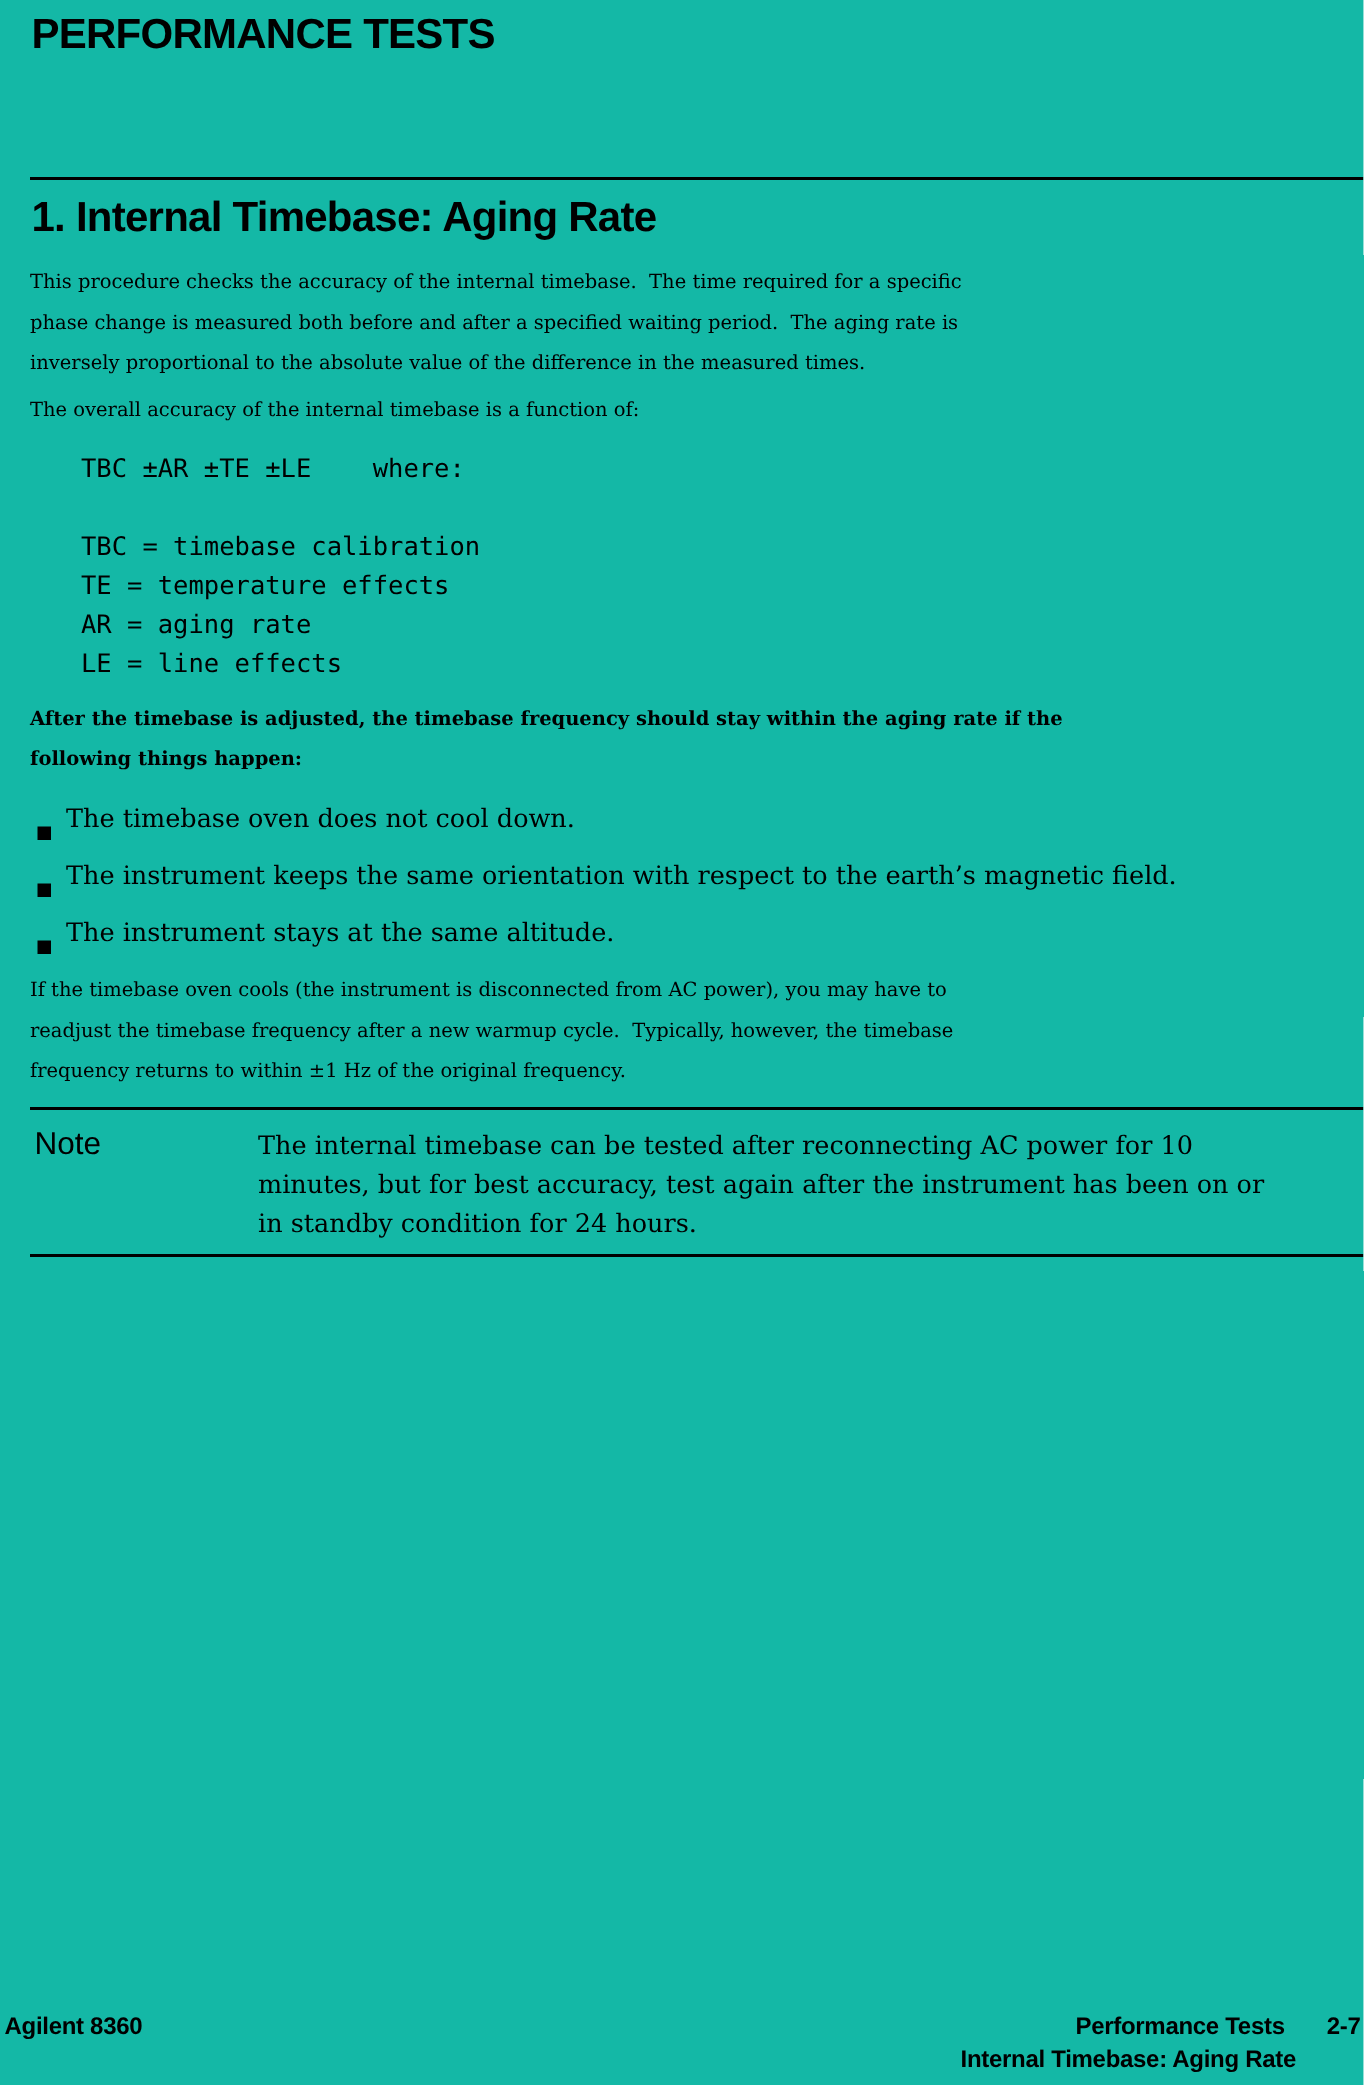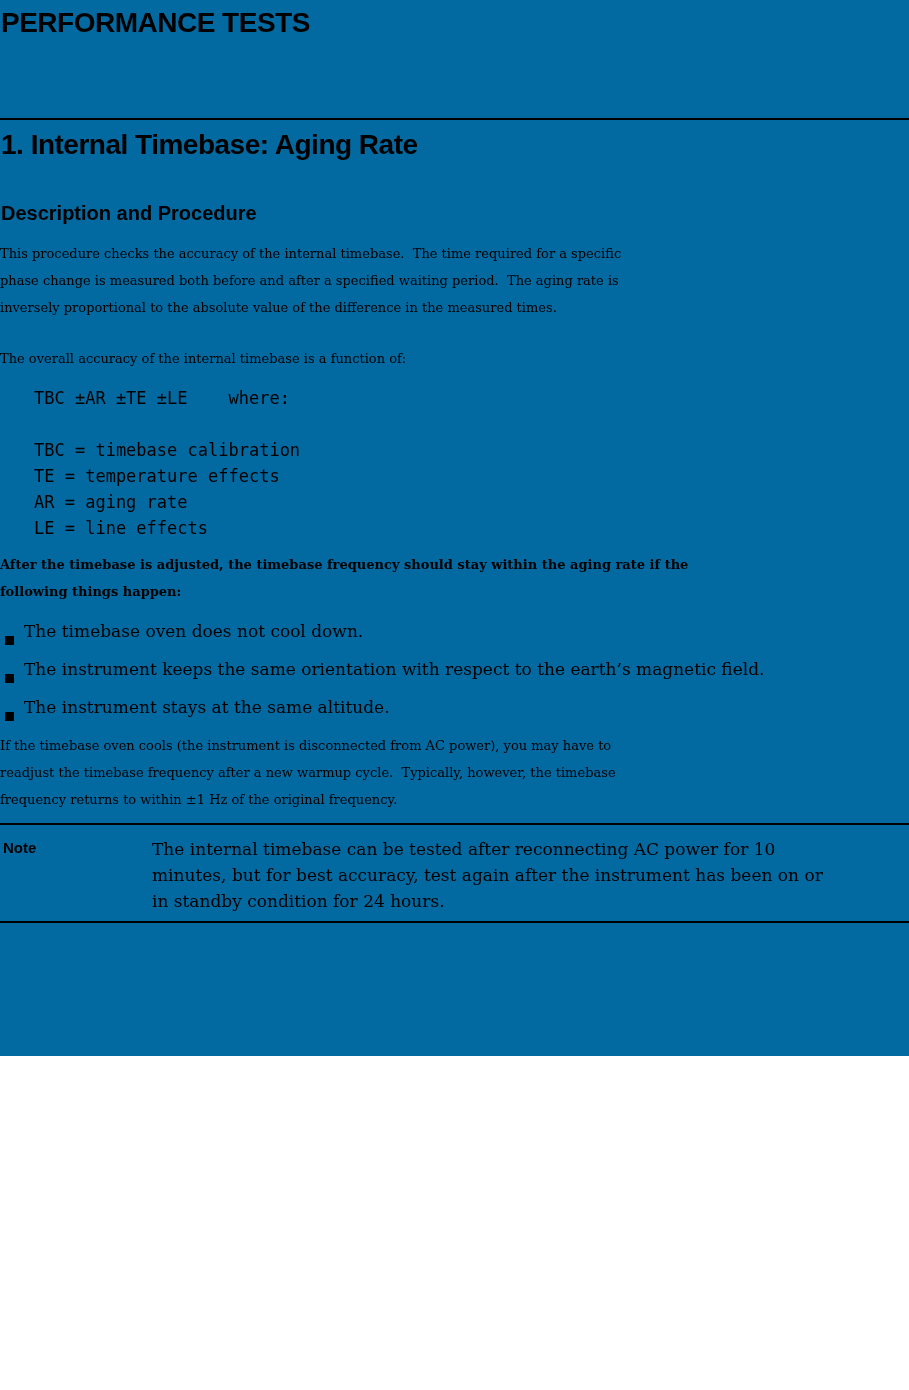--- a/index.html
+++ b/index.html
@@ -1,24 +1,25 @@
 <!DOCTYPE html>
 <html><head>
 <meta charset="utf-8">
 <style>
   * { margin: 0; padding: 0; box-sizing: border-box; }
   html, body { background: #ffffff; }
   .page {
     position: relative;
     width: 909px;
-    height: 1056px;
-    background: #0369a1;
+    height: 1390px;
+    background: #14b8a6;
     color: #000000;
     overflow: hidden;
     font-family: "DejaVu Serif", "Liberation Serif", serif;
+    padding-left: 20px;
   }
 
   .doc-title {
     margin: 8px 0 0 1px;
     font-family: "Liberation Sans", sans-serif;
     font-weight: 700;
     font-size: 28px;
     line-height: 30px;
     letter-spacing: -0.5px;
   }
@@ -41,21 +42,21 @@
     line-height: 24px;
   }
 
   .body {
     font-family: "DejaVu Serif", "Liberation Serif", serif;
     font-size: 13px;
     line-height: 27px;
     white-space: pre-wrap;
   }
   .para-intro   { margin-top: 15px; }
-  .para-accuracy{ margin-top: 24px; }
+  .para-accuracy{ margin-top: 4px; }
   .code {
     margin-top: 13px;
     padding-left: 34px;
     font-family: "DejaVu Sans Mono", "Liberation Mono", monospace;
     font-size: 17px;
     line-height: 26px;
     white-space: pre;
   }
   .para-adjust  { margin-top: 10px; font-weight: bold; }
 
@@ -70,22 +71,22 @@
   .bullet-text { font-size: 17px; line-height: 27px; }
 
   .para-oven { margin-top: 8px; }
 
   .note-rule-top    { margin-top: 10px; height: 2px; width: 100%; }
   .note-body { display: flex; padding-top: 11px; }
   .note-label {
     flex: 0 0 152px;
     padding-left: 3px;
     font-family: "Liberation Sans", sans-serif;
-    font-weight: 700;
-    font-size: 15px;
+    font-weight: 400;
+    font-size: 21px;
     line-height: 24px;
   }
   .note-text { flex: 1; font-size: 17px; line-height: 26px; }
   .note-rule-bottom { margin-top: 7px; height: 2px; width: 100%; }
 
   .footer {
     position: absolute;
     left: 3px; right: 2px; bottom: 5px;
     display: flex;
     justify-content: space-between;
@@ -104,21 +105,20 @@
 <body>
 
 <div class="page">
 
   <h1 class="doc-title">PERFORMANCE TESTS</h1>
 
   <div class="rule header-rule"></div>
 
   <h2 class="section-heading">1. Internal Timebase: Aging Rate</h2>
 
-  <h3 class="sub-heading">Description and Procedure</h3>
 
   <p class="body para-intro">This procedure checks the accuracy of the internal timebase.  The time required for a specific
 phase change is measured both before and after a specified waiting period.  The aging rate is
 inversely proportional to the absolute value of the difference in the measured times.</p>
 
   <p class="body para-accuracy">The overall accuracy of the internal timebase is a function of:</p>
 
   <pre class="code">TBC ±AR ±TE ±LE    where:
 
 TBC = timebase calibration
@@ -152,14 +152,23 @@
     <div class="rule note-rule-top"></div>
     <div class="note-body">
       <div class="note-label">Note</div>
       <div class="note-text body">The internal timebase can be tested after reconnecting AC power for 10
 minutes, but for best accuracy, test again after the instrument has been on or
 in standby condition for 24 hours.</div>
     </div>
     <div class="rule note-rule-bottom"></div>
   </div>
 
+  <div class="footer">
+    <div class="footer-left">Agilent 8360</div>
+    <div class="footer-right">
+      <div class="footer-line1">
+        <span>Performance Tests</span><span class="pageno">2-7</span>
+      </div>
+      <div class="footer-line2">Internal Timebase: Aging Rate</div>
+    </div>
+  </div>
 
 </div>
 
 </body></html>

